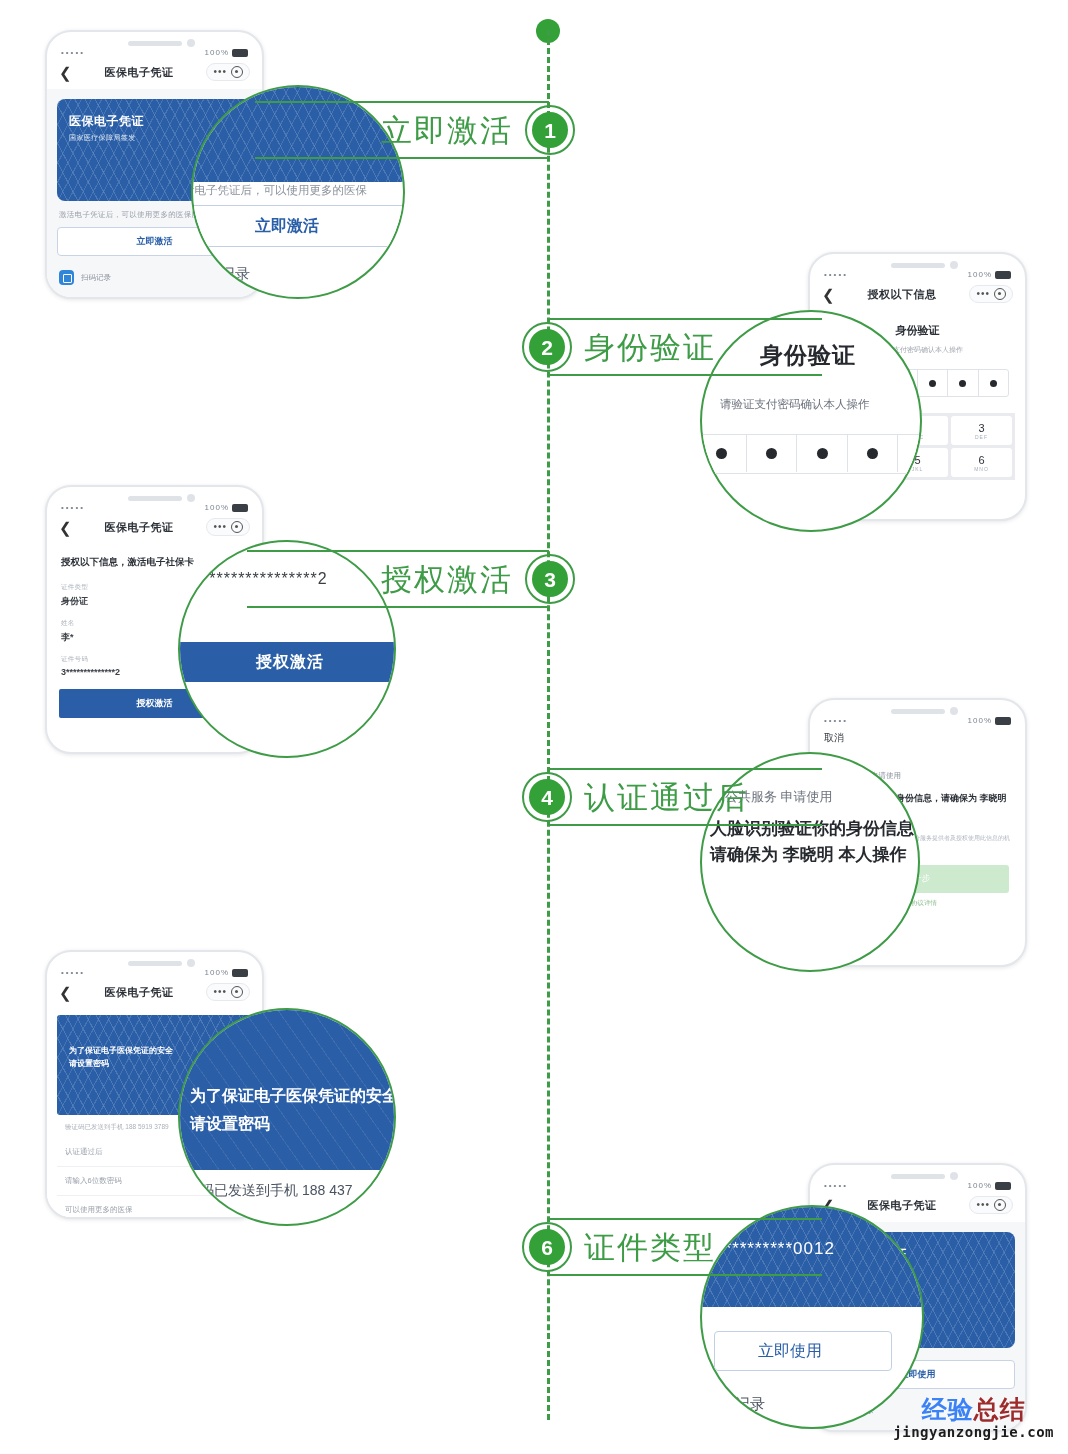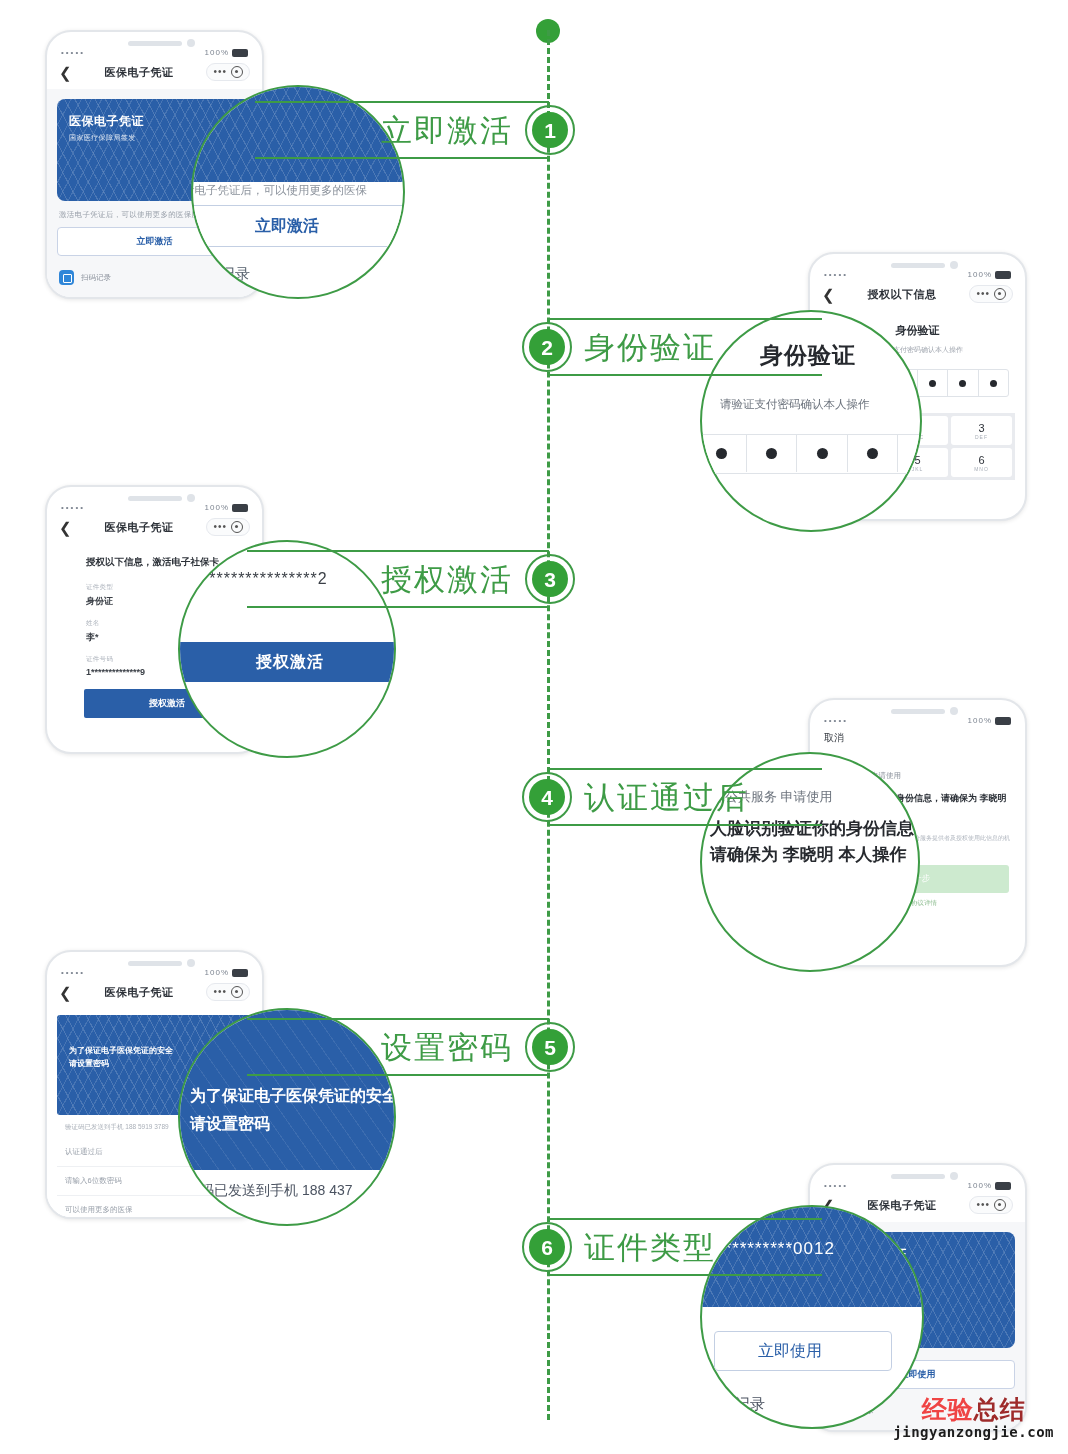--- a/index.html
+++ b/index.html
@@ -112,21 +112,21 @@
             font-size:21px;font-weight:bold;line-height:1;}
   .step.right .txt{right:62px;}
   .step.right .badge{right:0;}
   .step.left .bar-top,.step.left .bar-bot{left:26px;right:0;}
   .step.left .txt{left:62px;}
   .step.left .badge{left:0;}
 
   
   .wm{position:absolute;right:14px;bottom:14px;text-align:center;}
   .wm-cn{font-size:25px;font-weight:bold;letter-spacing:1px;line-height:1;}
-  .wm-cn .a{color:#ef4444;}
+  .wm-cn .a{color:#3b82f6;}
   .wm-cn .b{color:#9e2b2b;}
   .wm-url{font-size:14px;color:#1c1c1c;font-weight:bold;letter-spacing:.5px;margin-top:2px;
           font-family:"DejaVu Sans Mono","Liberation Mono",monospace;}
 
   .mg-blue{background:#2a5fa8;color:#fff;position:absolute;}
   .mg-txt{position:absolute;color:#26292e;}
 </style>
 </head>
 <body>
 
@@ -307,33 +307,33 @@
       </span>
     </div>
     <div class="navbar">
       <span class="nav-back">❮</span>
       <span class="nav-title">医保电子凭证</span>
       <span class="nav-actions">
         <span class="nav-dots">•••</span>
         <span class="nav-circle"></span>
       </span>
     </div>
-    <div class="screen" style="background:#fff;padding:6px 12px;margin-left:25px;">
+    <div class="screen" style="background:#fff;padding:6px 12px;">
       <div class="form-title">授权以下信息，激活电子社保卡</div>
       <div class="field">
         <div class="k">证件类型</div>
         <div class="v">身份证</div>
       </div>
       <div class="field">
         <div class="k">姓名</div>
         <div class="v">李*</div>
       </div>
       <div class="field">
         <div class="k">证件号码</div>
-        <div class="v">1**************9</div>
+        <div class="v">3**************2</div>
       </div>
       <div class="btn-solid" style="margin-top:12px;">授权激活</div>
     </div>
   </div>
 
   <div class="mag" style="left:178px;top:540px;width:214px;height:214px;">
     <div class="mag-inner">
       <div class="mg-txt" style="left:22px;top:28px;font-size:16px;color:#3a3f46;letter-spacing:1px;white-space:nowrap;">****************2</div>
       <div class="mg-blue" style="left:-10px;top:100px;width:240px;height:40px;display:flex;align-items:center;justify-content:center;">
         <span style="font-size:16px;font-weight:bold;color:#fff;letter-spacing:1px;">授权激活</span>
@@ -424,28 +424,20 @@
       <div class="mg-blue" style="left:-30px;top:-20px;width:290px;height:180px;">
         <div class="mesh" style="position:absolute;inset:0;opacity:.18;
              background:repeating-linear-gradient(55deg,rgba(255,255,255,.5) 0 1px,transparent 1px 14px);"></div>
       </div>
       <div class="mg-txt" style="left:10px;top:76px;font-size:16px;font-weight:bold;color:#fff;white-space:nowrap;">为了保证电子医保凭证的安全</div>
       <div class="mg-txt" style="left:10px;top:104px;font-size:16px;font-weight:bold;color:#fff;">请设置密码</div>
       <div class="mg-txt" style="left:20px;top:172px;font-size:14px;color:#4a5260;white-space:nowrap;">码已发送到手机 188 437</div>
     </div>
   </div>
 
-  <div class="step right" style="left:247px;top:1018px;width:328px;">
-    <div class="bar-top"></div>
-    <div class="bar-bot"></div>
-    <div class="txt">设置密码</div>
-    <div class="badge">
-      <div class="badge-in">5</div>
-    </div>
-  </div>
 
   <div class="phone" style="left:808px;top:1163px;width:215px;height:265px;">
     <div class="notch"></div>
     <div class="notch-dot" style="left:140px;"></div>
     <div class="statusbar">
       <span class="sb-sig">•••••</span>
       <span class="sb-bat">
         <span>100%</span>
         <span class="bat-box"></span>
       </span>

